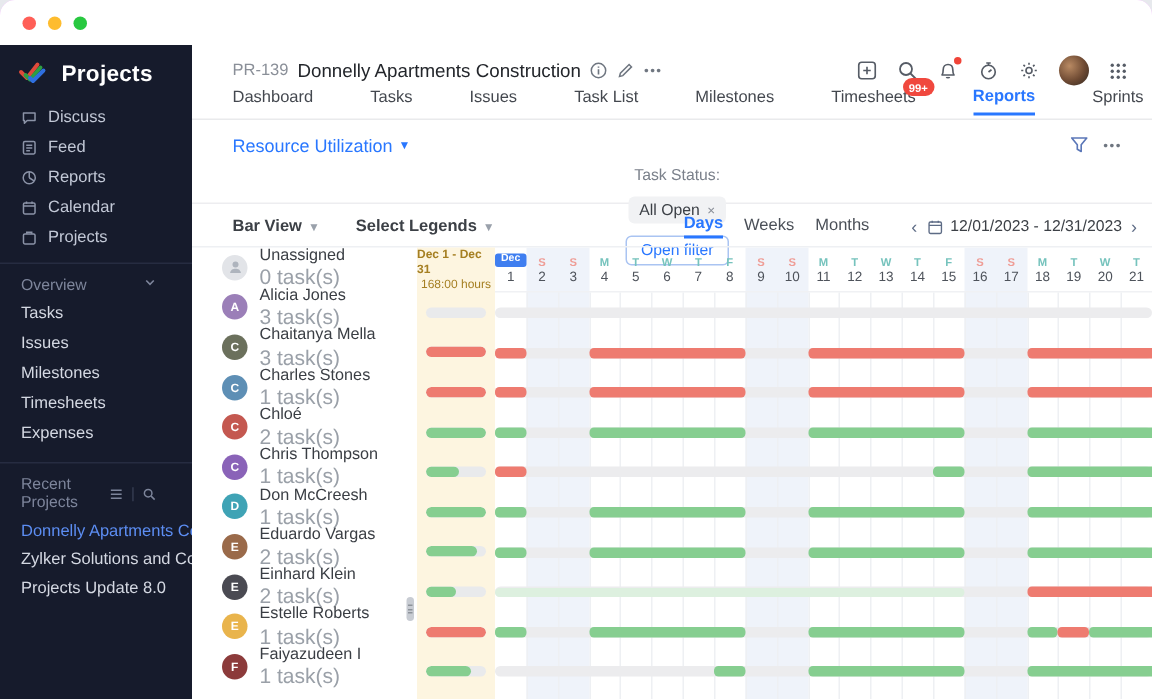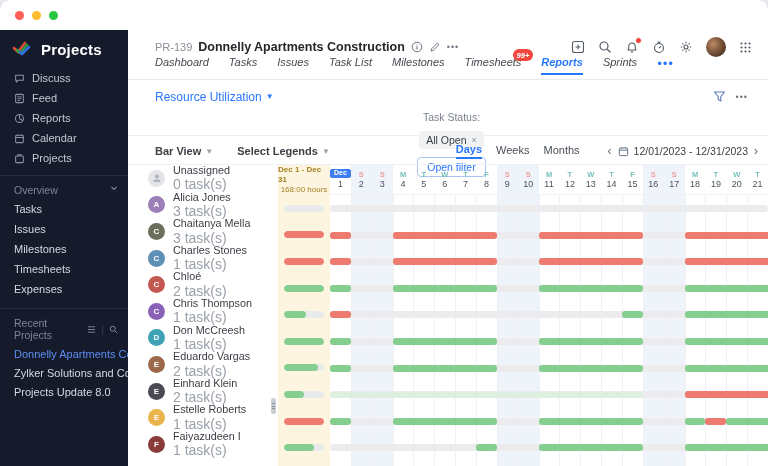--- a/index.html
+++ b/index.html
@@ -9,39 +9,39 @@
   .dot { width:9px; height:9px; border-radius:50%; }
   .app { display:flex; height:436px; }
 
   
   .sidebar { width:128px; background:#161b2c; color:#c7cdd9; flex-shrink:0; display:flex; flex-direction:column; overflow:hidden; }
   .logo-row { display:flex; align-items:center; gap:7px; padding:10px 0 10px 12px; }
   .logo-text { color:#fff; font-size:15px; font-weight:bold; letter-spacing:.2px; }
   .snav { display:flex; align-items:center; gap:7px; padding:4px 0 4px 14px; font-size:11px; cursor:pointer; color:#c2c8d6; }
   .snav svg { flex-shrink:0; }
   .sdivider { border-top:1px solid #262c41; margin:7px 0 5px 0; }
-  .ssection { display:flex; justify-content:space-between; padding:3px 10px 3px 14px; font-size:10.5px; color:#7d859b; }
+  .ssection { display:flex; justify-content:space-between; padding:3px 24px 3px 14px; font-size:10.5px; color:#7d859b; }
   .ssub { padding:4px 0 4px 14px; font-size:11px; color:#d4d8e2; cursor:pointer; }
   .srecent { padding:3.5px 4px 3.5px 14px; font-size:11px; color:#d4d8e2; cursor:pointer; white-space:nowrap; overflow:hidden; }
   .srecent.active { color:#5c8df2; }
   .sicons { display:flex; align-items:center; gap:5px; color:#7d859b; font-size:10px; }
 
   
   .content { flex:1; display:flex; flex-direction:column; background:#fff; min-width:0; }
   .proj-header { height:26px; display:flex; align-items:center; padding:8px 16px 0 27px; gap:6px; }
   .proj-id { font-size:11px; color:#8a8f98; }
-  .proj-title { font-size:12.5px; font-weight:bold; color:#23262b; }
+  .proj-title { font-size:12.5px; font-weight:normal; color:#23262b; }
   .hicon { color:#6f7680; display:flex; align-items:center; cursor:pointer; }
   .spacer { flex:1; }
   .top-icons { display:flex; align-items:center; gap:13px; }
   .bell-wrap { position:relative; }
   .bell-dot { position:absolute; top:-3px; right:-3px; width:7px; height:7px; border-radius:50%; background:#f04438; border:1px solid #fff; }
   .avatar-photo { width:20px; height:20px; border-radius:50%; background:radial-gradient(circle at 35% 35%, #b98a63 0%, #6e4a33 55%, #2e2620 100%); cursor:pointer; }
 
-  .tabs { height:24px; display:flex; align-items:flex-start; gap:20px; padding:0 16px 0 27px; border-bottom:1px solid #e9eaec;font-style:italic; }
+  .tabs { height:24px; display:flex; align-items:center; gap:38px; padding:0 16px 0 27px; border-bottom:1px solid #e9eaec; }
   .tab { font-size:11px; color:#44484f; padding-bottom:5px; cursor:pointer; position:relative; white-space:nowrap; }
   .tab.active { color:#2977ff; font-weight:bold; border-bottom:2px solid #2977ff; }
   .tab-badge { position:absolute; top:-7px; right:-12px; background:#f0483e; color:#fff; font-size:7.5px; padding:1.5px 4px; border-radius:8px; font-weight:bold; }
   .tab-more { color:#2977ff; font-size:13px; letter-spacing:1px; padding-bottom:7px; cursor:pointer; }
 
   .report-row { height:27px; display:flex; align-items:center; padding:6px 20px 0 27px; }
   .report-title { color:#2977ff; font-size:12px; cursor:pointer; display:flex; align-items:center; gap:4px; }
   .caret { font-size:8px; color:#2977ff; }
   .rr-icons { display:flex; align-items:center; gap:10px; color:#7d88a8; }
 

